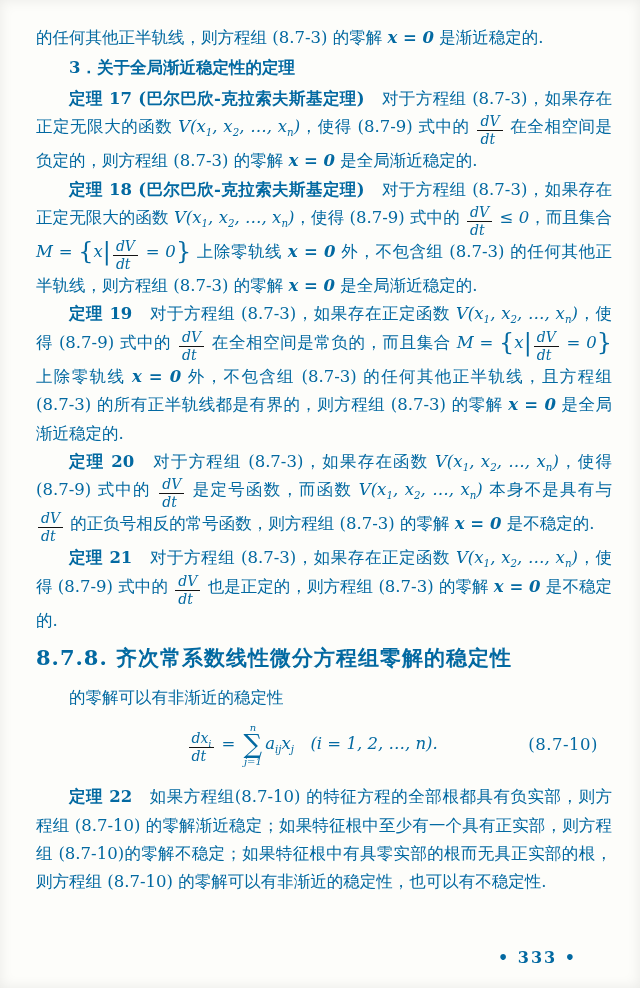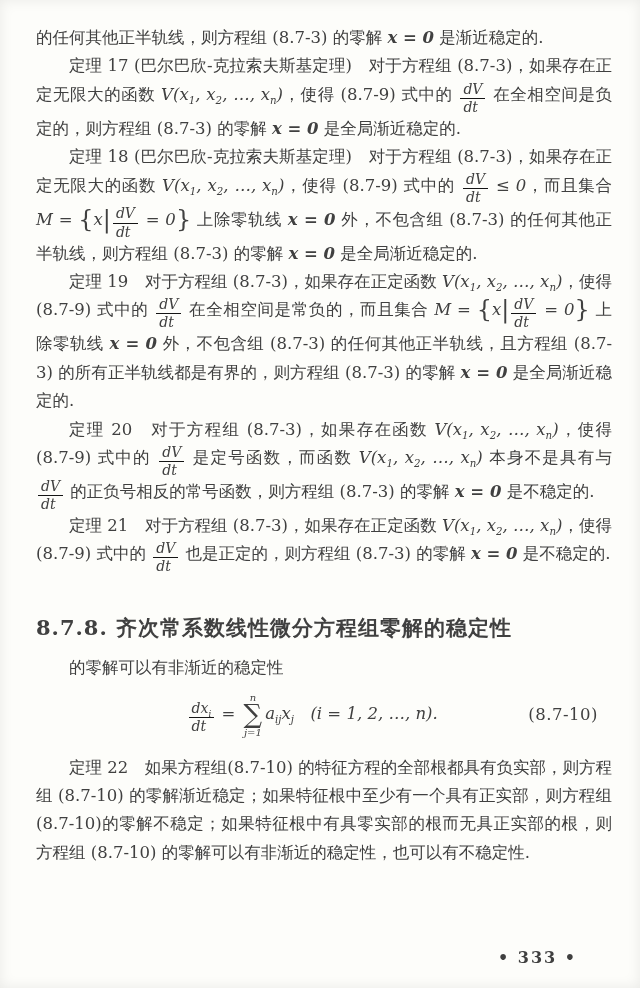--- a/index.html
+++ b/index.html
@@ -1,36 +1,36 @@
 <!DOCTYPE html>
 <html><head>
 <meta charset="utf-8">
 <style>
   html,body{margin:0;padding:0;background:#e9e7e2;}
   .page{
     position:relative;
     box-sizing:border-box;
     width:640px;height:988px;
     background:#fdfdfa;
-    color:#404040;
+    color:#0369a1;
     font-family:"DejaVu Serif","Liberation Serif",serif;
     font-size:16.5px;
     padding:24px 28px 8px 36px;
     overflow:hidden;
     box-shadow:inset 0 0 14px rgba(0,0,0,0.08);
   }
   .para{margin:0;text-align:justify;line-height:1.72;}
   .para.indent{text-indent:2em;}
   .subheading{margin:2px 0;text-indent:2em;font-weight:bold;line-height:1.72;}
   .section-heading{
     font-size:21px;font-weight:bold;letter-spacing:1px;
-    margin:40px 0 12px 0;line-height:1.3;
+    margin:9px 0 12px 0;line-height:1.3;
   }
   .run-t{font-style:normal;}
-  .run-b{font-weight:normal;}
+  .run-b{font-weight:bold;}
   .run-m{font-style:italic;}
   .run-bm{font-weight:bold;font-style:italic;}
   .run-br{font-style:normal;font-size:1.45em;vertical-align:-0.1em;line-height:1;}
   sub{font-size:0.62em;line-height:0;font-style:italic;}
   .frac{
     display:inline-block;text-align:left;vertical-align:-0.85em;
     line-height:1.08;font-style:italic;font-size:0.85em;
     padding:0 2px;text-indent:0;
   }
   .frac .num{display:block;border-bottom:1.4px solid #141414;padding:0 3px 1px;}
@@ -51,20 +51,21 @@
     position:absolute;left:498px;top:948px;
     font-weight:bold;letter-spacing:2px;font-size:16px;text-align:right;
   }
 </style>
 </head>
 <body>
 
 <div class="page">
   <main>
       <p class="para"><span class="run-t">的任何其他正半轨线，则方程组 (8.7-3) 的零解 </span><span class="run-bm">x = 0</span><span class="run-t"> 是渐近稳定的.</span></p>
+      <p class="subheading">3．关于全局渐近稳定性的定理</p>
       <p class="para indent"><span class="run-b">定理 17 (巴尔巴欣-克拉索夫斯基定理)</span><span class="run-t">　对于方程组 (8.7-3)，如果存在正定无限大的函数 </span><span class="run-m">V(x<sub>1</sub></span><span class="run-m">, x<sub>2</sub></span><span class="run-m">, …, x<sub>n</sub></span><span class="run-m">)</span><span class="run-t">，使得 (8.7-9) 式中的 </span><span class="frac"><span class="num">dV</span><span class="den">dt</span></span><span class="run-t"> 在全相空间是负定的，则方程组 (8.7-3) 的零解 </span><span class="run-bm">x = 0</span><span class="run-t"> 是全局渐近稳定的.</span></p>
       <p class="para indent"><span class="run-b">定理 18 (巴尔巴欣-克拉索夫斯基定理)</span><span class="run-t">　对于方程组 (8.7-3)，如果存在正定无限大的函数 </span><span class="run-m">V(x<sub>1</sub></span><span class="run-m">, x<sub>2</sub></span><span class="run-m">, …, x<sub>n</sub></span><span class="run-m">)</span><span class="run-t">，使得 (8.7-9) 式中的 </span><span class="frac"><span class="num">dV</span><span class="den">dt</span></span><span class="run-m"> ≤ 0</span><span class="run-t">，而且集合 </span><span class="run-m">M = </span><span class="run-br">{</span><span class="run-m">x</span><span class="run-br">|</span><span class="frac"><span class="num">dV</span><span class="den">dt</span></span><span class="run-m"> = 0</span><span class="run-br">}</span><span class="run-t"> 上除零轨线 </span><span class="run-bm">x = 0</span><span class="run-t"> 外，不包含组 (8.7-3) 的任何其他正半轨线，则方程组 (8.7-3) 的零解 </span><span class="run-bm">x = 0</span><span class="run-t"> 是全局渐近稳定的.</span></p>
       <p class="para indent"><span class="run-b">定理 19</span><span class="run-t">　对于方程组 (8.7-3)，如果存在正定函数 </span><span class="run-m">V(x<sub>1</sub></span><span class="run-m">, x<sub>2</sub></span><span class="run-m">, …, x<sub>n</sub></span><span class="run-m">)</span><span class="run-t">，使得 (8.7-9) 式中的 </span><span class="frac"><span class="num">dV</span><span class="den">dt</span></span><span class="run-t"> 在全相空间是常负的，而且集合 </span><span class="run-m">M = </span><span class="run-br">{</span><span class="run-m">x</span><span class="run-br">|</span><span class="frac"><span class="num">dV</span><span class="den">dt</span></span><span class="run-m"> = 0</span><span class="run-br">}</span><span class="run-t"> 上除零轨线 </span><span class="run-bm">x = 0</span><span class="run-t"> 外，不包含组 (8.7-3) 的任何其他正半轨线，且方程组 (8.7-3) 的所有正半轨线都是有界的，则方程组 (8.7-3) 的零解 </span><span class="run-bm">x = 0</span><span class="run-t"> 是全局渐近稳定的.</span></p>
       <p class="para indent"><span class="run-b">定理 20</span><span class="run-t">　对于方程组 (8.7-3)，如果存在函数 </span><span class="run-m">V(x<sub>1</sub></span><span class="run-m">, x<sub>2</sub></span><span class="run-m">, …, x<sub>n</sub></span><span class="run-m">)</span><span class="run-t">，使得 (8.7-9) 式中的 </span><span class="frac"><span class="num">dV</span><span class="den">dt</span></span><span class="run-t"> 是定号函数，而函数 </span><span class="run-m">V(x<sub>1</sub></span><span class="run-m">, x<sub>2</sub></span><span class="run-m">, …, x<sub>n</sub></span><span class="run-m">)</span><span class="run-t"> 本身不是具有与 </span><span class="frac"><span class="num">dV</span><span class="den">dt</span></span><span class="run-t"> 的正负号相反的常号函数，则方程组 (8.7-3) 的零解 </span><span class="run-bm">x = 0</span><span class="run-t"> 是不稳定的.</span></p>
       <p class="para indent"><span class="run-b">定理 21</span><span class="run-t">　对于方程组 (8.7-3)，如果存在正定函数 </span><span class="run-m">V(x<sub>1</sub></span><span class="run-m">, x<sub>2</sub></span><span class="run-m">, …, x<sub>n</sub></span><span class="run-m">)</span><span class="run-t">，使得 (8.7-9) 式中的 </span><span class="frac"><span class="num">dV</span><span class="den">dt</span></span><span class="run-t"> 也是正定的，则方程组 (8.7-3) 的零解 </span><span class="run-bm">x = 0</span><span class="run-t"> 是不稳定的.</span></p>
       <h2 class="section-heading">8.7.8. 齐次常系数线性微分方程组零解的稳定性</h2>
       <p class="para indent"><span class="run-t">的零解可以有非渐近的稳定性</span></p>
       <div class="equation">
         <span class="eq-body"><span class="frac"><span class="num">dx<sub>i</sub></span><span class="den">dt</span></span><span class="run-m"> = </span><span class="sum">
             <span class="sum-sup">n</span>

